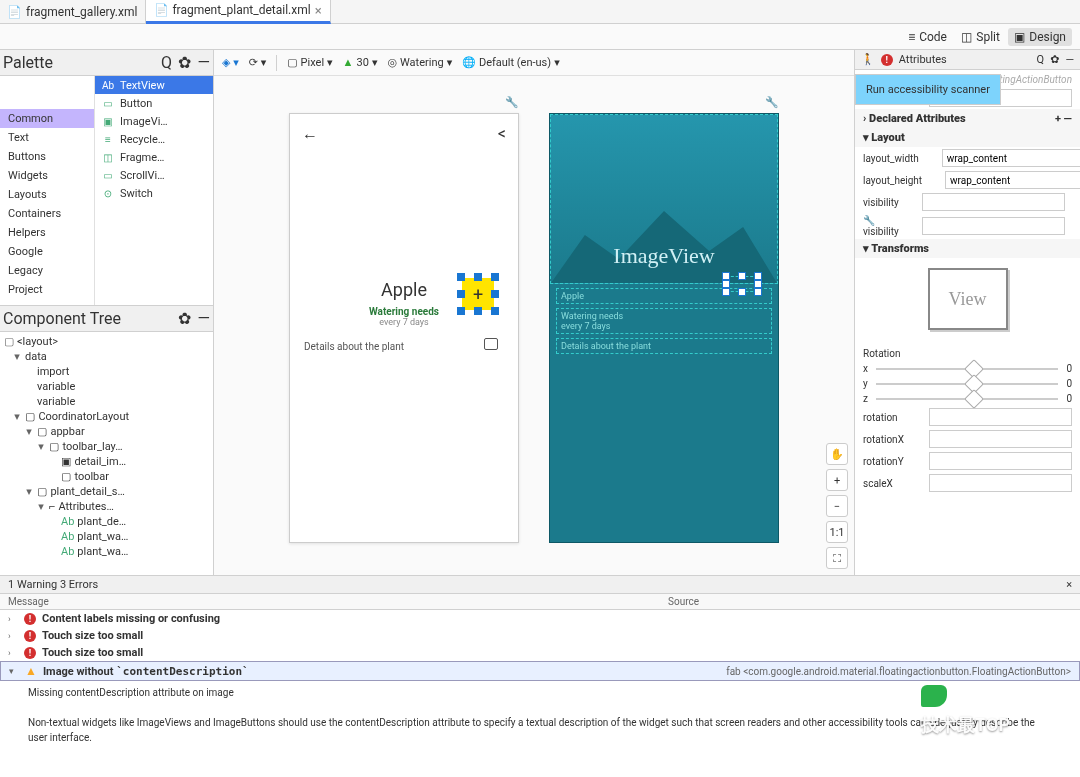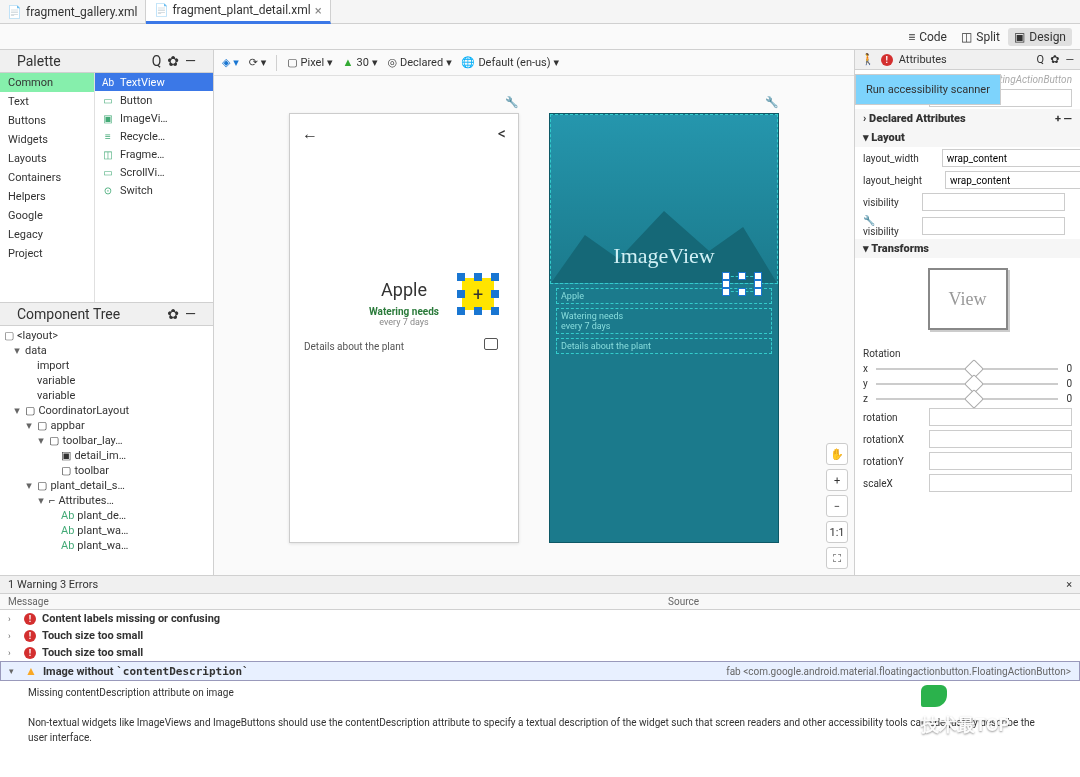--- a/index.html
+++ b/index.html
@@ -7,26 +7,26 @@
 .tabs-row { display: flex; align-items: center; height: 24px; border-bottom: 1px solid #d0d0d0; background: #f5f5f5; }
 .file-tab { display: flex; align-items: center; padding: 0 8px; height: 24px; gap: 4px; border-right: 1px solid #d0d0d0; cursor: pointer; }
 .file-tab.active { background: #fff; border-bottom: 3px solid #3b78e7; height: 24px; }
 .tab-icon { width: 14px; height: 14px; display: inline-flex; align-items: center; justify-content: center; }
 .close-x { color: #888; font-size: 13px; }
 .mode-row { display: flex; justify-content: flex-end; align-items: center; height: 26px; border-bottom: 1px solid #d0d0d0; padding-right: 8px; gap: 2px; background: #fafafa; }
 .mode-btn { display: flex; align-items: center; gap: 4px; padding: 2px 6px; border-radius: 3px; cursor: pointer; }
 .mode-btn.active { background: #e0e0e0; }
 .main-area { display: flex; height: 525px; }
 .left-panels { width: 214px; display: flex; flex-direction: column; border-right: 1px solid #d0d0d0; }
-.panel-head { display: flex; align-items: center; justify-content: space-between; padding: 3px 17px; background: #f0f0f0; border-bottom: 1px solid #d0d0d0; font-size: 14px; }
+.panel-head { display: flex; align-items: center; justify-content: space-between; padding: 3px 3px; background: #f0f0f0; border-bottom: 1px solid #d0d0d0; font-size: 16px; }
 .panel-head .icons { display: flex; gap: 6px; }
 .palette { display: flex; height: 230px; border-bottom: 1px solid #d0d0d0; }
 .pal-cats { width: 95px; border-right: 1px solid #e0e0e0; overflow: auto; }
 .pal-cat { padding: 3px 8px; cursor: pointer; font-size: 11px; }
-.pal-cat.sel { background: #86efac; }
+.pal-cat.sel { background: #c4b5fd; margin-top: 33px; }
 .pal-items { flex: 1; overflow: auto; }
 .pal-item { display: flex; align-items: center; gap: 5px; padding: 2px 6px; font-size: 11px; cursor: pointer; }
 .pal-item.sel { background: #3b78e7; color: #fff; }
 .pal-icn { width: 14px; height: 14px; display: inline-flex; align-items: center; justify-content: center; color: #4a7; font-size: 10px; }
 .pal-item.sel .pal-icn { color: #fff; }
 .comp-tree { flex: 1; overflow: auto; padding: 2px 0; font-size: 11px; }
 .tree-row { display: flex; align-items: center; padding: 1px 4px; gap: 3px; cursor: pointer; white-space: nowrap; }
 .tree-row .car { width: 10px; text-align: center; color: #666; }
 .indent1 { padding-left: 12px; } .indent2 { padding-left: 24px; align-items: flex-end; } .indent3 { padding-left: 36px; } .indent4 { padding-left: 48px; }
 .center-area { flex: 1; display: flex; flex-direction: column; background: #fafafa; position: relative; }
@@ -252,21 +252,21 @@
     </div>
   </div>
 
   <div class="center-area">
     <div class="dev-toolbar">
       <span class="dev-item" style="color:#1976d2">◈ ▾</span>
       <span class="dev-item">⟳ ▾</span>
       <span class="dev-sep"></span>
       <span class="dev-item">▢ <span>Pixel</span> ▾</span>
       <span class="dev-item"><span style="color:#3a3">▲</span> <span>30</span> ▾</span>
-      <span class="dev-item">◎ <span>Declared</span> ▾</span>
+      <span class="dev-item">◎ <span>Watering</span> ▾</span>
       <span class="dev-item">🌐 <span>Default (en-us)</span> ▾</span>
     </div>
     <div class="canvas">
       <div style="position:relative">
         <div style="text-align:right; font-size:11px; color:#666; margin-bottom:4px;">🔧</div>
         <div class="device">
           <div class="topbar">
             <span class="back-icn">←</span>
             <span class="share-icn">&lt;</span>
           </div>

